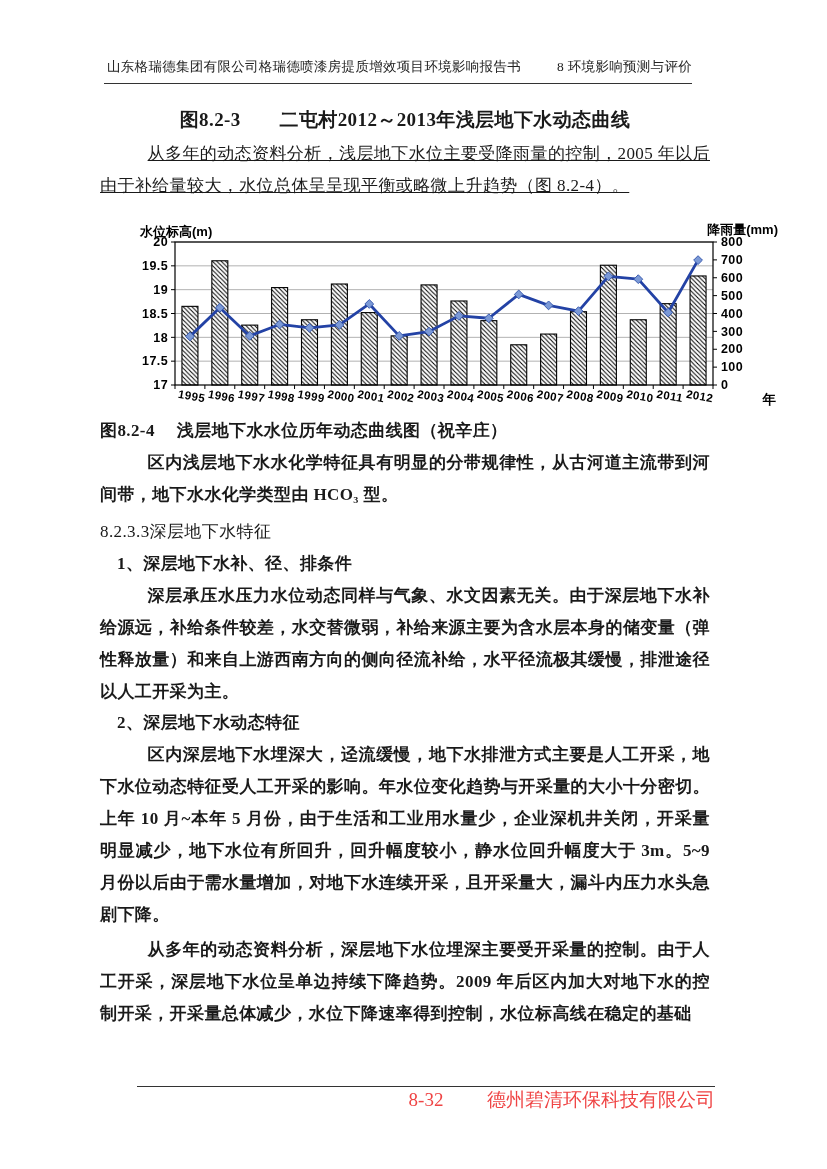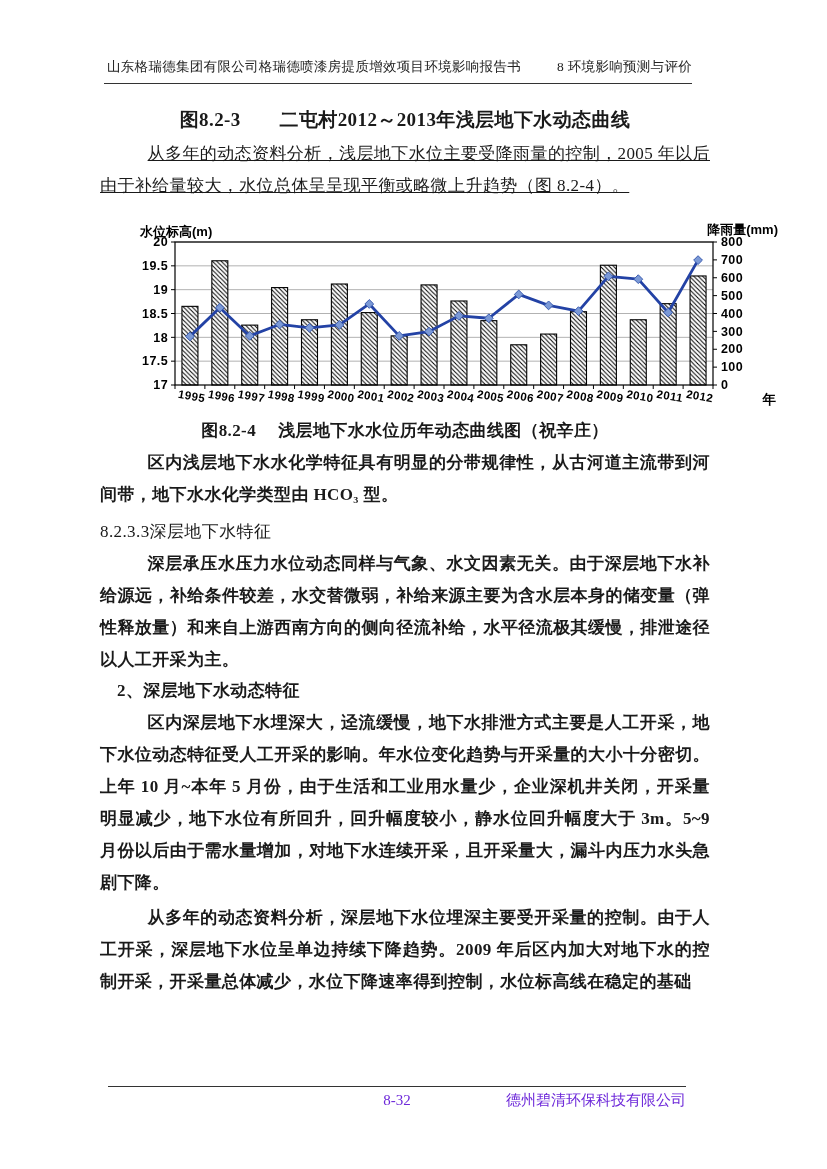--- a/index.html
+++ b/index.html
@@ -38,30 +38,30 @@
     position:absolute;font-family:"Liberation Sans",sans-serif;
     font-weight:bold;font-size:13px;color:#000;letter-spacing:0;
     line-height:15px;
   }
   .axis-title.lt{left:0;top:0;}
   .axis-title.rt{right:0;top:-2px;}
   .axis-title.xt{right:2px;top:168px;font-size:13.5px;}
   .tick text{font:bold 12.5px "Liberation Sans",sans-serif;fill:#000;}
   .xlab text{font:bold 11.5px "Liberation Sans",sans-serif;fill:#000;}
   .caption{
-    margin-top:2px;text-align:center;font-weight:bold;font-size:17px;line-height:26px;
+    margin-top:2px;text-align:left;font-weight:bold;font-size:17px;line-height:26px;
   }
   .h-num{ font-weight:bold;text-indent:1em;line-height:26px;margin-top:6px; }
   .h-sec{ text-indent:0;line-height:26px;margin-top:8px; }
   .sp-sm{margin-top:3px;font-weight:bold;}
   .sp-md{margin-top:2px;}
   .footer{
-    position:absolute;top:1086px;left:108px;width:578px;
+    position:absolute;top:1086px;left:137px;width:578px;
     border-top:1.5px solid #333;
-    font-size:15px;line-height:26px;color:#6d28d9;
+    font-size:19px;line-height:26px;color:#ef4444;
   }
   .footer .inner{position:relative;text-align:center;}
   .footer .company{position:absolute;right:0;top:0;}
 </style>
 </head>
 <body>
 
 <div class="page">
 
   <div class="header">
@@ -213,20 +213,21 @@
       <div class="axis-title rt">降雨量(mm)</div>
       <div class="axis-title xt">年</div>
     </div>
 
     <div class="caption">图8.2-4　 浅层地下水水位历年动态曲线图（祝辛庄）</div>
 
     <p class="para sp-sm">区内浅层地下水水化学特征具有明显的分带规律性，从古河道主流带到河间带，地下水水化学类型由 HCO₃ 型。</p>
 
     <p class="para h-sec">8.2.3.3深层地下水特征</p>
 
+    <p class="para h-num">1、深层地下水补、径、排条件</p>
     <p class="para sp-sm">深层承压水压力水位动态同样与气象、水文因素无关。由于深层地下水补给源远，补给条件较差，水交替微弱，补给来源主要为含水层本身的储变量（弹性释放量）和来自上游西南方向的侧向径流补给，水平径流极其缓慢，排泄途径以人工开采为主。</p>
 
     <p class="para h-num sp-md">2、深层地下水动态特征</p>
     <p class="para sp-sm">区内深层地下水埋深大，迳流缓慢，地下水排泄方式主要是人工开采，地下水位动态特征受人工开采的影响。年水位变化趋势与开采量的大小十分密切。上年 10 月~本年 5 月份，由于生活和工业用水量少，企业深机井关闭，开采量明显减少，地下水位有所回升，回升幅度较小，静水位回升幅度大于 3m。5~9 月份以后由于需水量增加，对地下水连续开采，且开采量大，漏斗内压力水头急剧下降。</p>
 
     <p class="para sp-sm">从多年的动态资料分析，深层地下水位埋深主要受开采量的控制。由于人工开采，深层地下水位呈单边持续下降趋势。2009 年后区内加大对地下水的控制开采，开采量总体减少，水位下降速率得到控制，水位标高线在稳定的基础</p>
 
   </div>
 
   <div class="footer">

